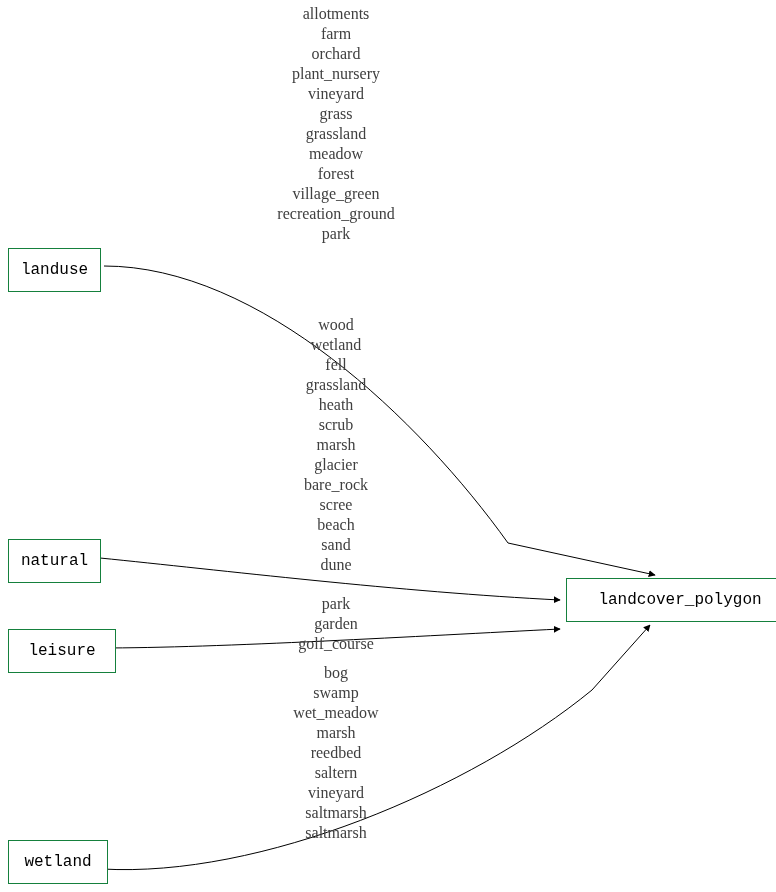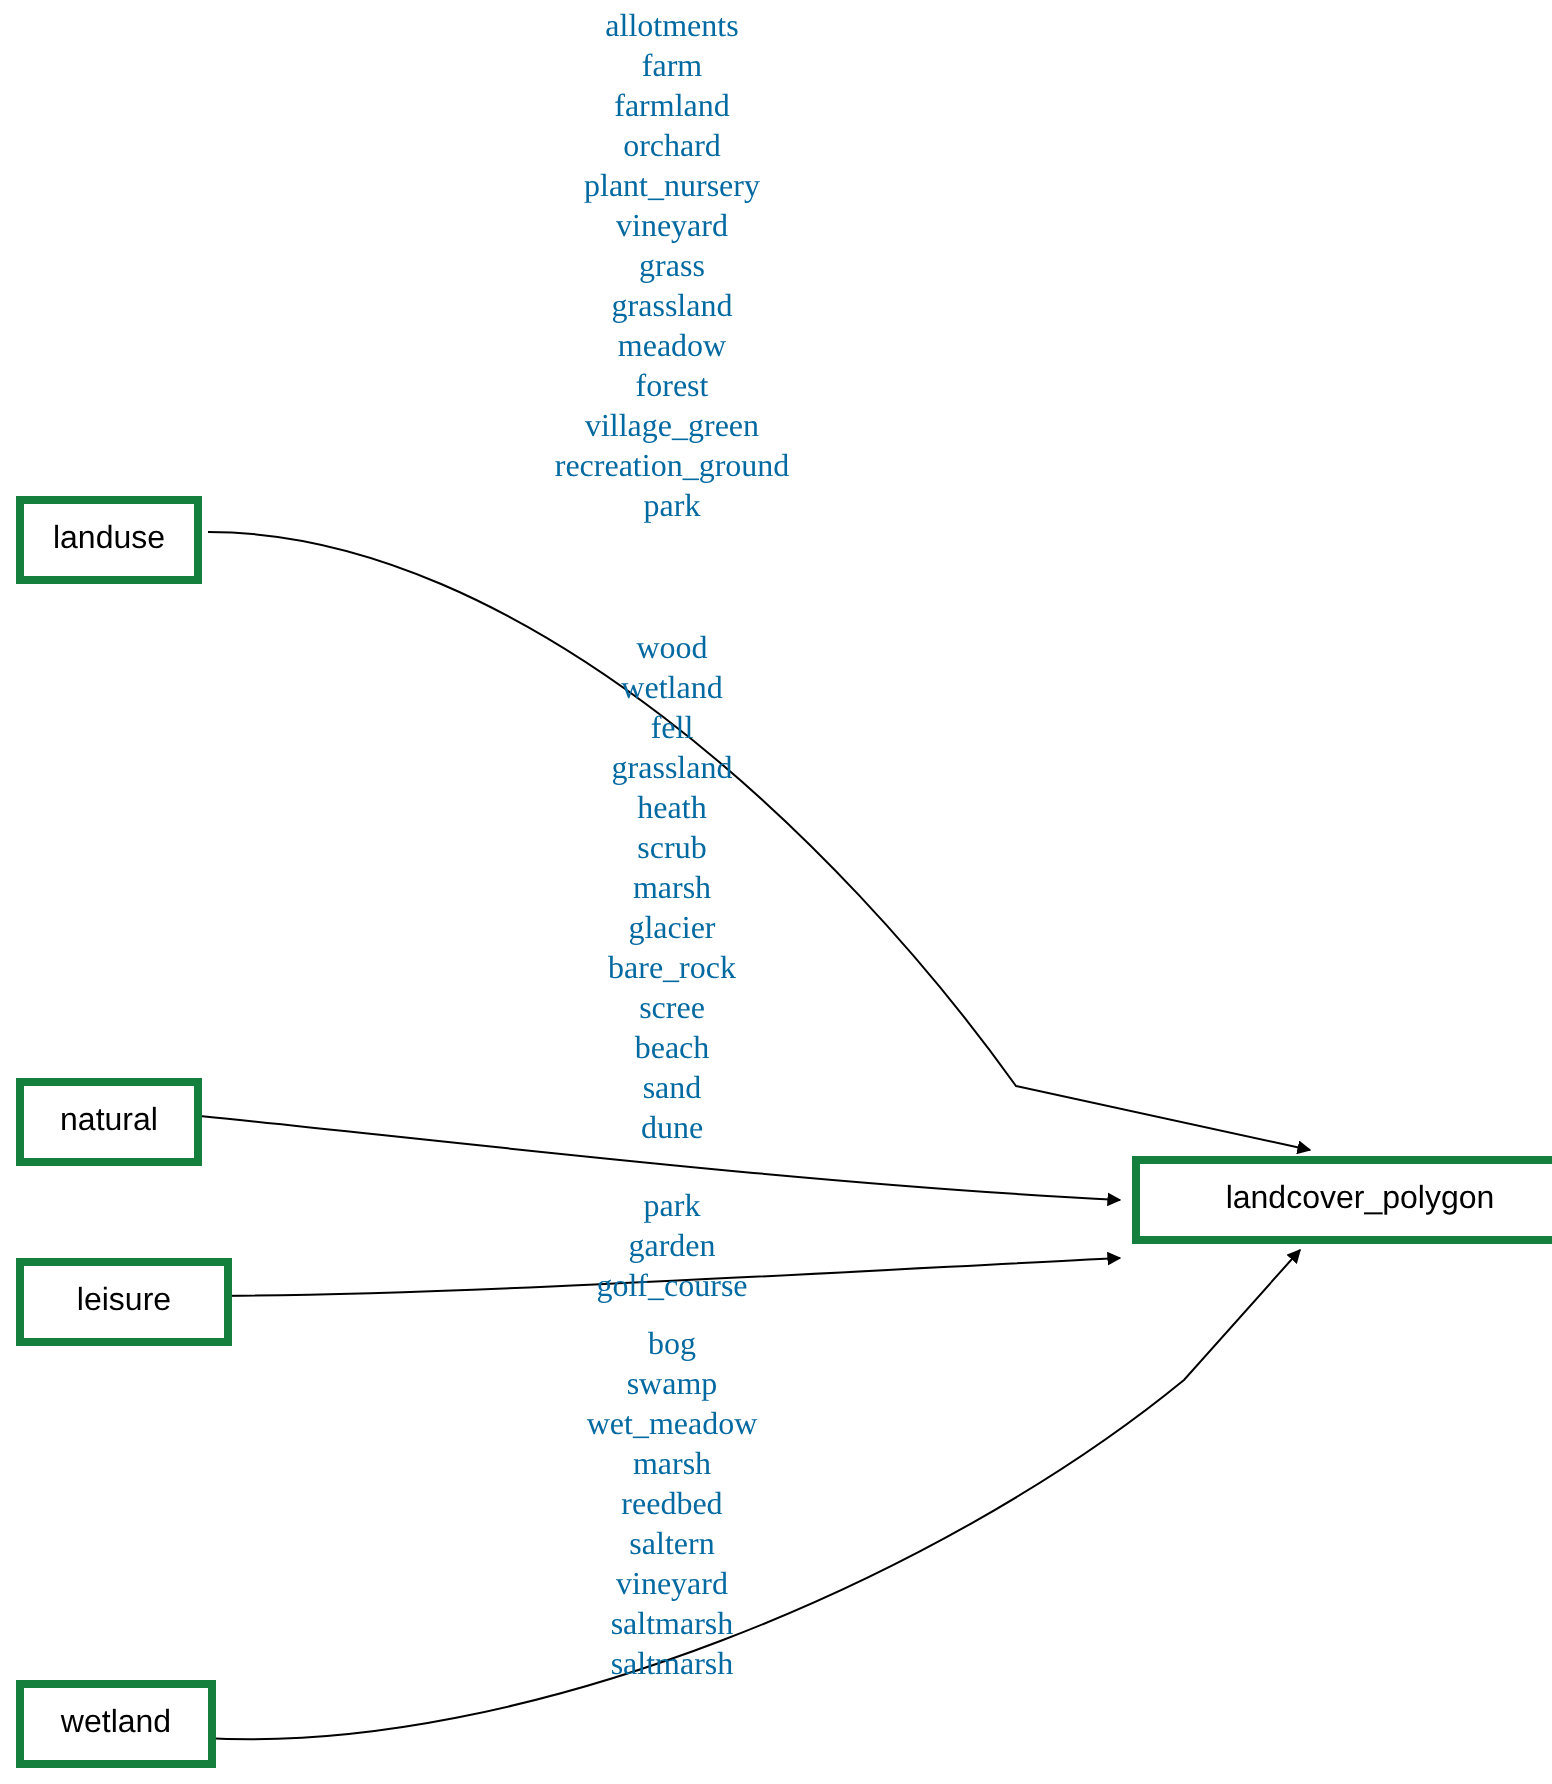--- a/index.html
+++ b/index.html
@@ -19,36 +19,36 @@
     position: absolute;
     left: 0;
     top: 0;
     width: 776px;
     height: 892px;
     pointer-events: none;
   }
   .node {
     position: absolute;
     box-sizing: border-box;
-    border: 4px solid #15803d;
+    border: 1px solid #15803d;
     background: #ffffff;
     display: flex;
     align-items: center;
     justify-content: center;
-    font-family: Liberation Sans, sans-serif;
+    font-family: Liberation Mono, monospace;
     font-size: 16px;
     color: #000000;
     white-space: nowrap;
   }
   .label-group {
     position: absolute;
     text-align: center;
     font-family: "Liberation Serif", serif;
     font-size: 16px;
-    color: #0369a1;
+    color: #404040;
     line-height: 20px;
     white-space: nowrap;
   }
   .label-group div {
     line-height: 20px;
   }
 </style>
 </head>
 <body>
 
@@ -86,21 +86,20 @@
     <span>wetland</span>
   </div>
 
   <div class="node" style="left:566px; top:578px; width:228px; height:44px;">
     <span>landcover_polygon</span>
   </div>
 
   <div class="label-group" style="left:246px; top:4px; width:180px;">
     <div>allotments</div>
     <div>farm</div>
-    <div>farmland</div>
     <div>orchard</div>
     <div>plant_nursery</div>
     <div>vineyard</div>
     <div>grass</div>
     <div>grassland</div>
     <div>meadow</div>
     <div>forest</div>
     <div>village_green</div>
     <div>recreation_ground</div>
     <div>park</div>

